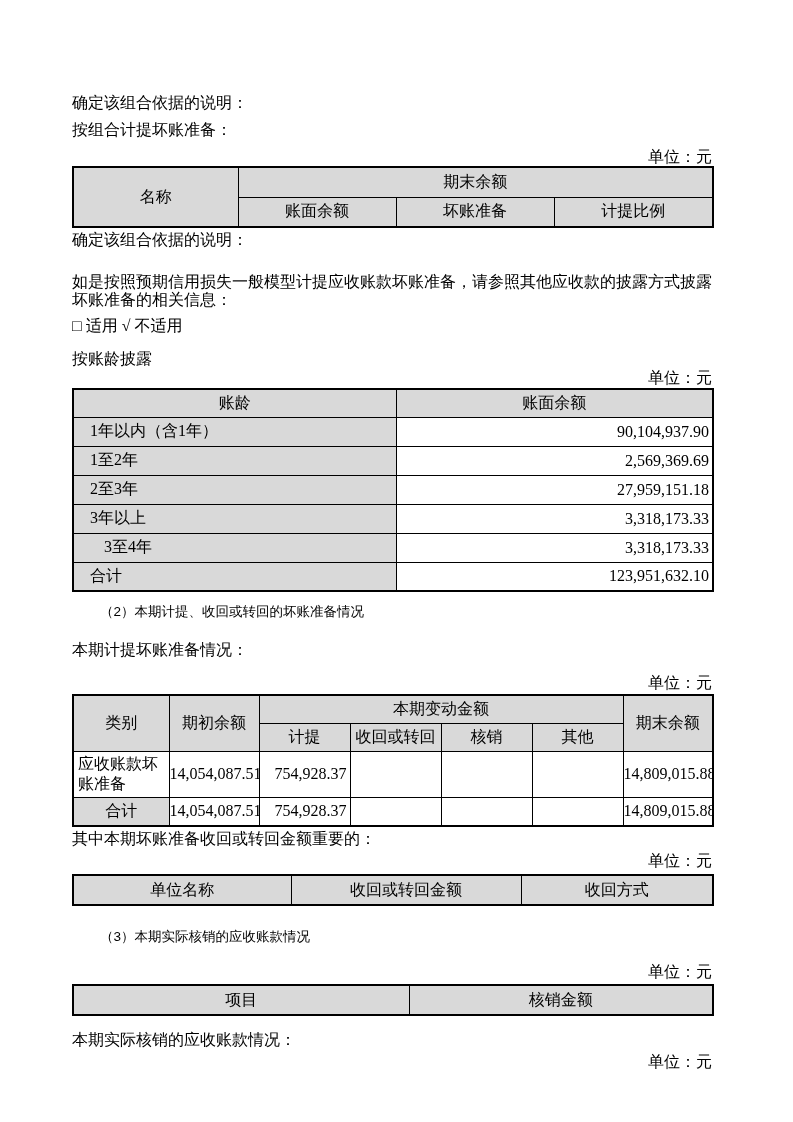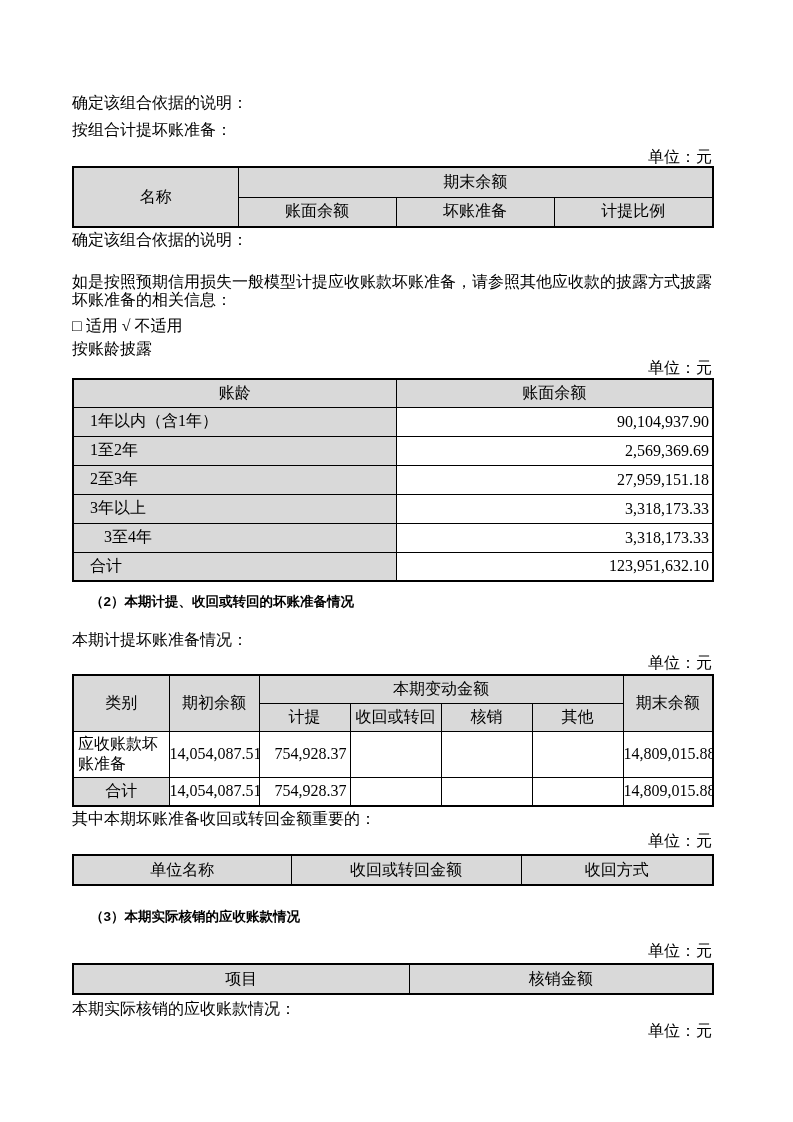--- a/index.html
+++ b/index.html
@@ -45,36 +45,36 @@
     overflow: hidden;
     margin-top: 44px;
   }
   .gray { background: #d9d9d9; }
   .center { text-align: center; }
   .num { text-align: right; padding-right: 3px; }
   .lbl { text-align: left; padding-left: 16px; }
   .indent { padding-left: 30px; }
   .h-sec {
     font-family: "Liberation Sans", "DejaVu Sans", sans-serif;
-    font-weight: bold;
+    font-weight: normal;
     font-size: 13.5px;
     line-height: 20px;
-    margin: 6px;
+    margin: 16px;
     padding-left: 12px;
   }
   .wrapcell { line-height: 20px; padding: 2px 3px 2px 4px; }
 
   
   .mt-p1 { margin-top: 94px; }
   .mt-9  { margin-top: 9px; }
   .mt-0  { margin-top: 0; }
   .mt-3  { margin-top: 3px; }
   .mt-6  { margin-top: 24px; }
   .mt-8  { margin-top: 8px; }
-  .mt-5  { margin-top: 5px; font-family: Liberation Serif, serif; }
+  .mt-5  { margin-top: 15px; font-family: Liberation Serif, serif; }
   .mt-1  { margin-top: 1px; }
   .mt-10 { margin-top: 10px; }
   .mt-19 { margin-top: 19px; }
   .mt-2  { margin-top: 2px; }
   .mt-4  { margin-top: 4px; }
   .mt-21 { margin-top: 21px; }
   .mt-15 { margin-top: 15px; }
 
   tr.h28 { height: 28px; }
   tr.h29 { height: 29px; }

